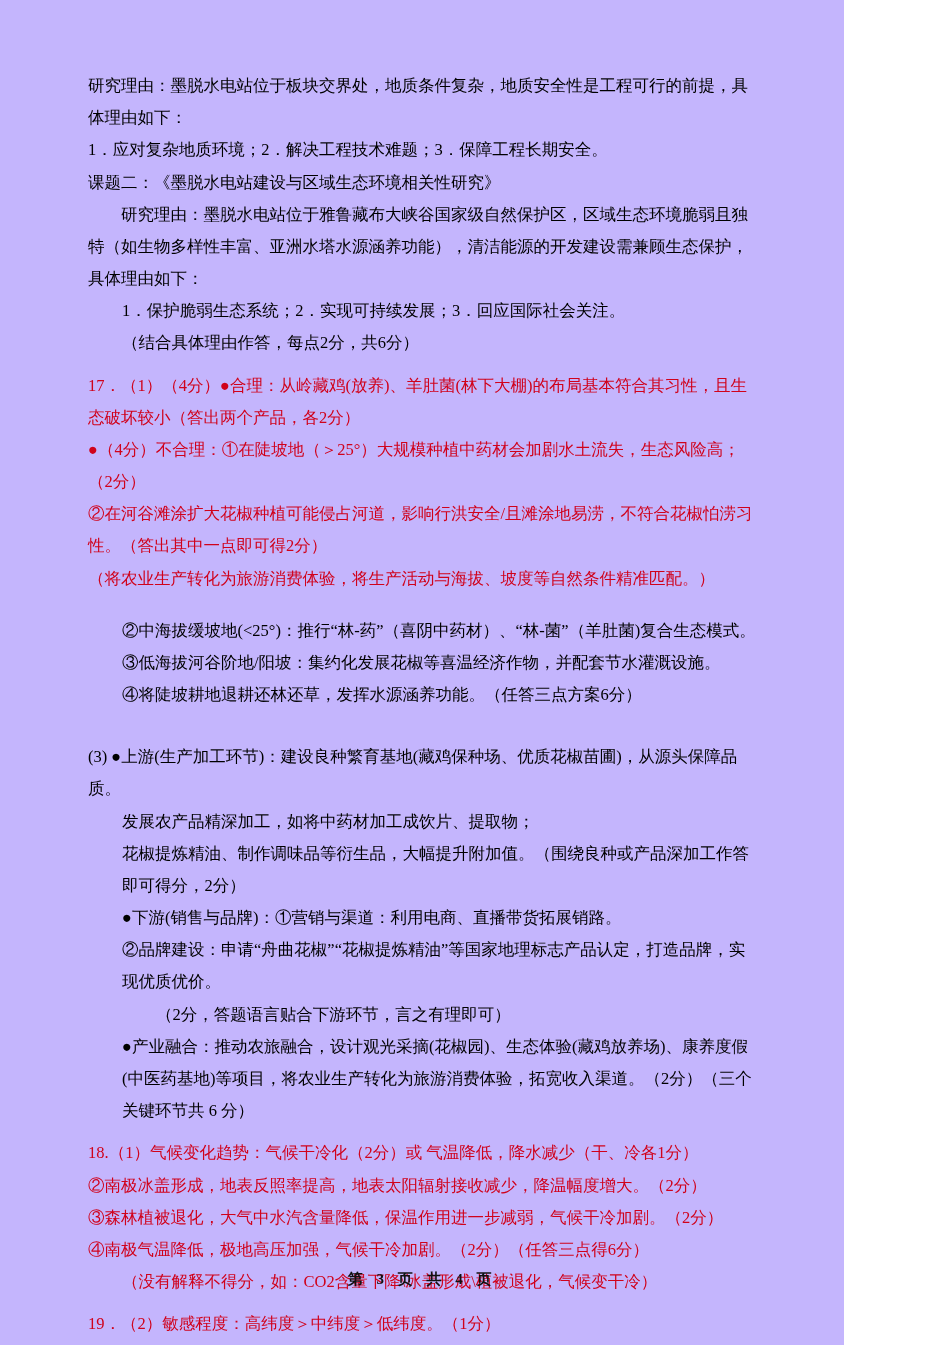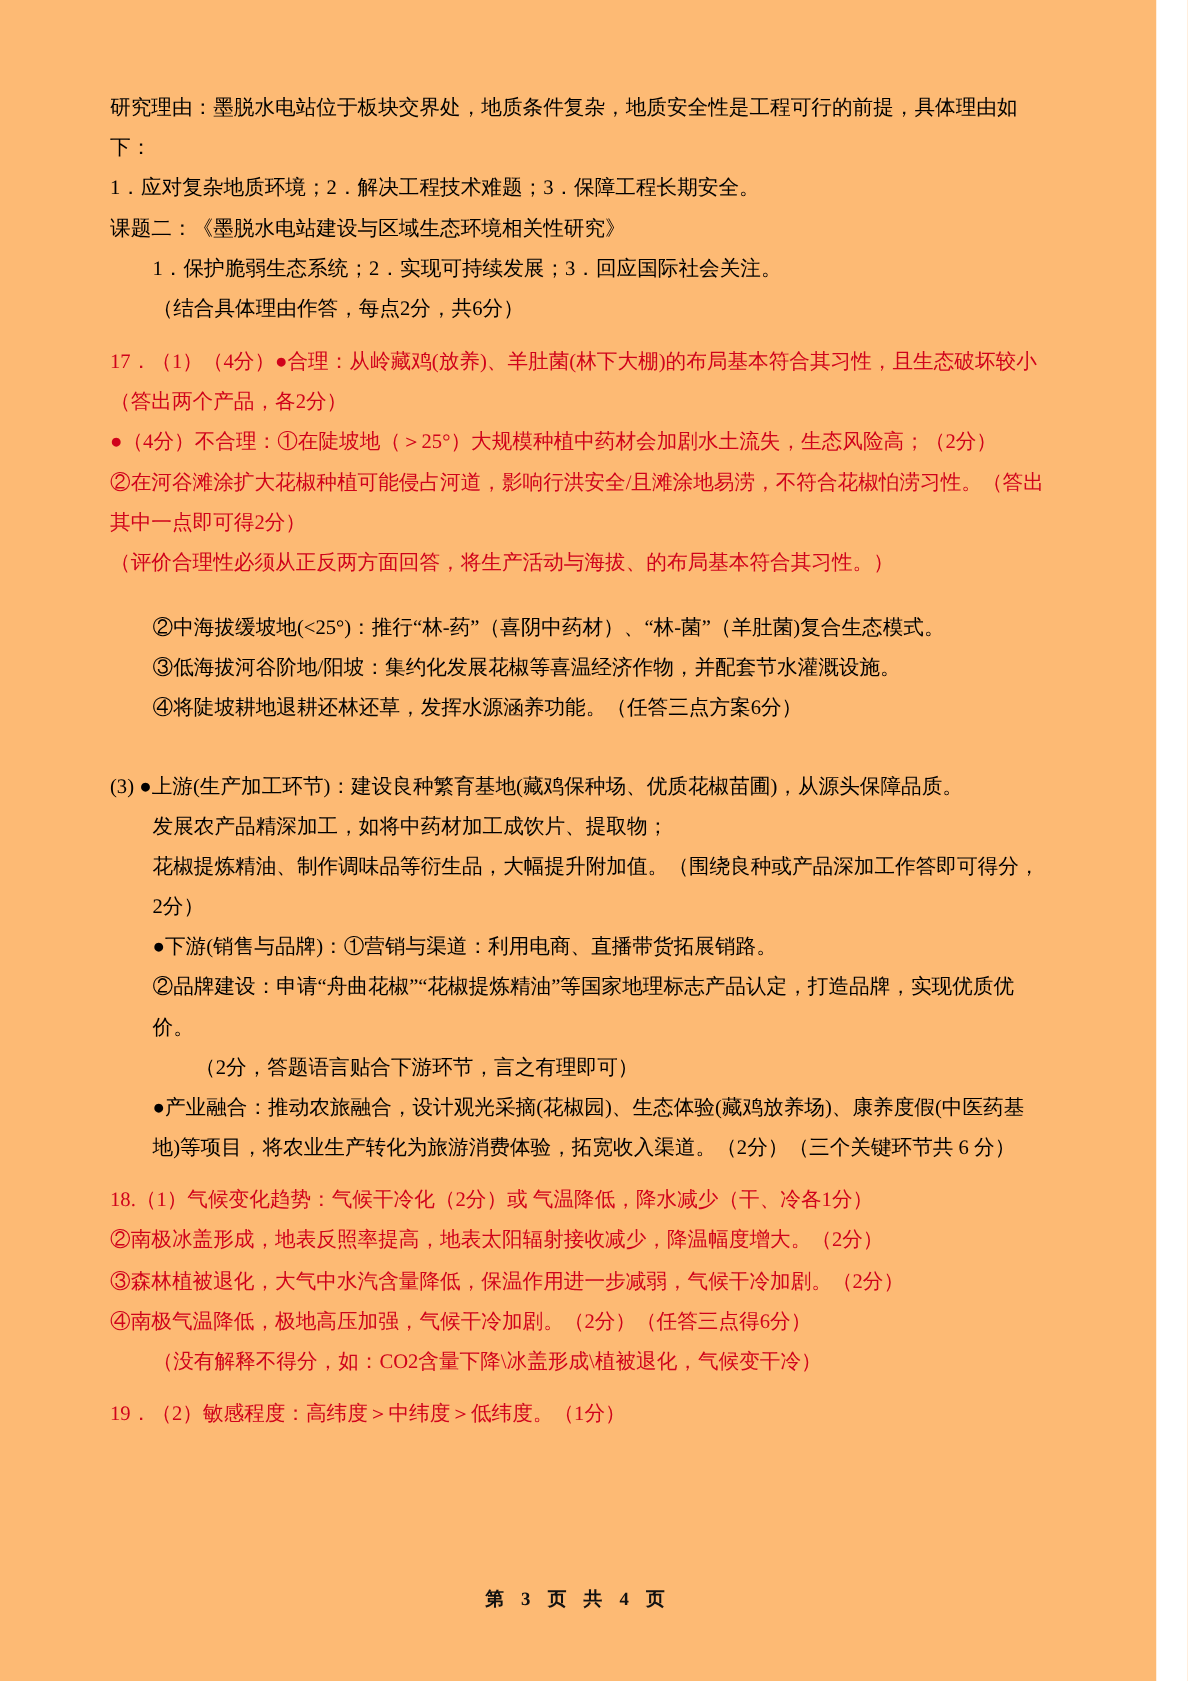--- a/index.html
+++ b/index.html
@@ -5,23 +5,23 @@
   html, body {
     margin: 0;
     padding: 0;
     background: #ffffff;
   }
   body {
     font-family: "Liberation Serif", "DejaVu Serif", serif;
   }
   .page {
     position: relative;
-    width: 925px;
+    width: 844px;
     height: 1345px;
-    background: #fdba74;
+    background: #c4b5fd;
     box-sizing: border-box;
     padding: 70px 88px 40px 88px;
     overflow: hidden;
   }
   .doc {
     font-size: 16.5px;
     line-height: 1.95;
     color: #000000;
   }
   p {
@@ -49,29 +49,30 @@
 </style>
 </head>
 <body>
 
 <div class="page">
   <div class="doc">
 
     <p class="black">研究理由：墨脱水电站位于板块交界处，地质条件复杂，地质安全性是工程可行的前提，具体理由如下：</p>
     <p class="black">1．应对复杂地质环境；2．解决工程技术难题；3．保障工程长期安全。</p>
     <p class="black">课题二：《墨脱水电站建设与区域生态环境相关性研究》</p>
+    <p class="black">　　研究理由：墨脱水电站位于雅鲁藏布大峡谷国家级自然保护区，区域生态环境脆弱且独特（如生物多样性丰富、亚洲水塔水源涵养功能），清洁能源的开发建设需兼顾生态保护，具体理由如下：</p>
     <p class="black ind2">1．保护脆弱生态系统；2．实现可持续发展；3．回应国际社会关注。</p>
     <p class="black ind2">（结合具体理由作答，每点2分，共6分）</p>
 
     <div class="gap-sm"></div>
 
     <p class="red">17．（1）（4分）●合理：从岭藏鸡(放养)、羊肚菌(林下大棚)的布局基本符合其习性，且生态破坏较小（答出两个产品，各2分）</p>
     <p class="red">●（4分）不合理：①在陡坡地（＞25°）大规模种植中药材会加剧水土流失，生态风险高；（2分）</p>
     <p class="red">②在河谷滩涂扩大花椒种植可能侵占河道，影响行洪安全/且滩涂地易涝，不符合花椒怕涝习性。（答出其中一点即可得2分）</p>
-    <p class="red">（评价合理性必须从正反两方面回答，将生产活动与海拔、的布局基本符合其习性。）</p>
+    <p class="red">（将农业生产转化为旅游消费体验，将生产活动与海拔、坡度等自然条件精准匹配。）</p>
 
     <div class="gap-md"></div>
 
     <p class="black ind2">②中海拔缓坡地(&lt;25°)：推行“林-药”（喜阴中药材）、“林-菌”（羊肚菌)复合生态模式。</p>
     <p class="black ind2">③低海拔河谷阶地/阳坡：集约化发展花椒等喜温经济作物，并配套节水灌溉设施。</p>
     <p class="black ind2">④将陡坡耕地退耕还林还草，发挥水源涵养功能。（任答三点方案6分）</p>
 
     <div class="gap-lg"></div>
 
     <p class="black">(3) ●上游(生产加工环节)：建设良种繁育基地(藏鸡保种场、优质花椒苗圃)，从源头保障品质。</p>

